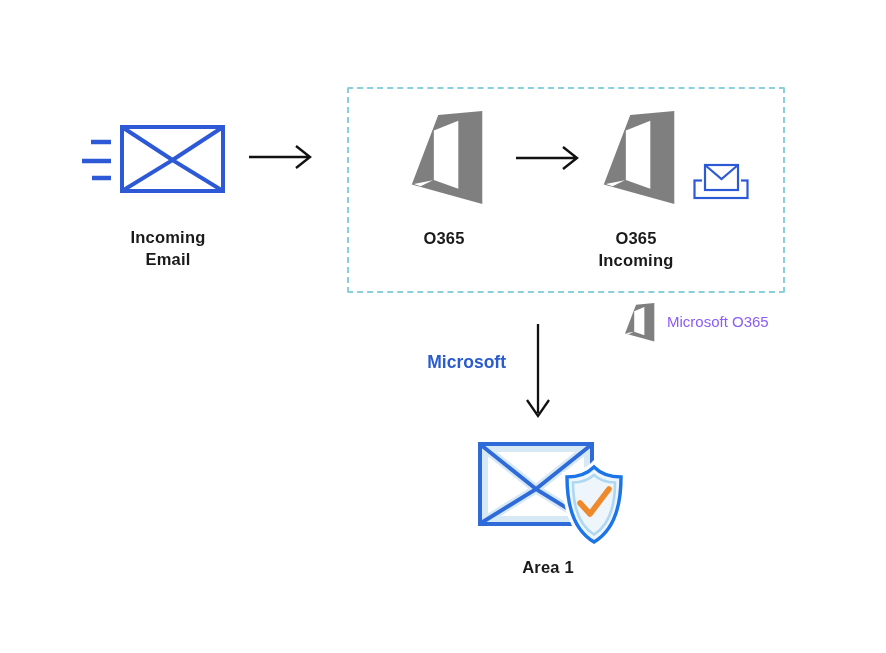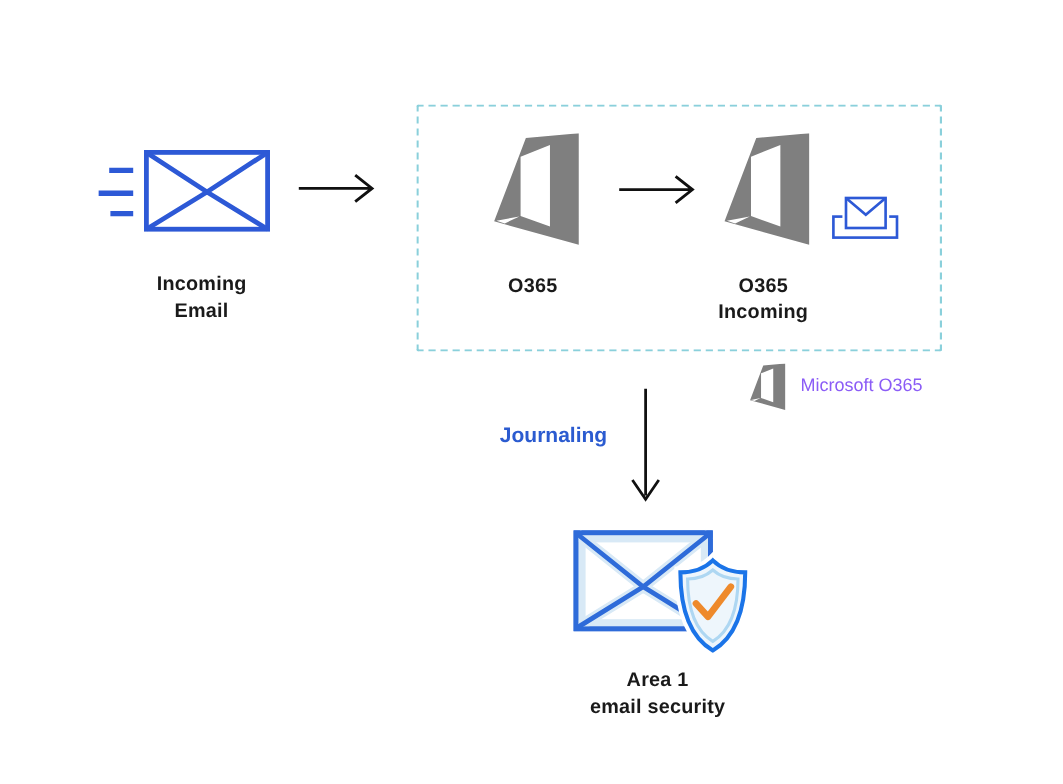--- a/index.html
+++ b/index.html
@@ -83,21 +83,21 @@
     <div>Email</div>
   </div>
 
   <svg class="abs" style="left:624px;top:303px;" width="33" height="39" viewBox="0 0 76 96">
     <path fill="#7f7f7f" fill-rule="evenodd" d="M27 4 L72 0 L72 95 L0 75 Z
          M22.5 20 L22.5 70.5 L47.5 79.5 L47.5 10 Z
          M21.5 70.8 L2 74.6 L9 76.8 Z"></path>
   </svg>
   <div class="abs legend-text" style="left:667px;top:302px;">Microsoft O365</div>
 
-  <div class="abs journaling" style="left:396px;top:352px;width:110px;">Journaling</div>
+  <div class="abs journaling" style="left:396px;top:352px;width:110px;">Microsoft</div>
 
   <svg class="abs" style="left:525px;top:323px;" width="26" height="97" viewBox="0 0 26 97">
     <path d="M13 1 V90 M2 77 L13 93 L24 77" fill="none" stroke="#111111" stroke-width="2.3"></path>
   </svg>
 
   <svg class="abs" style="left:477px;top:441px;" width="148" height="106" viewBox="0 0 148 106">
 
     <g>
       <rect x="3" y="3" width="112" height="80" fill="#ffffff" stroke="#2e6bd9" stroke-width="4"></rect>
       <rect x="8" y="8" width="102" height="70" fill="none" stroke="#d8e9f6" stroke-width="6"></rect>
@@ -109,16 +109,15 @@
     <g>
       <path d="M117 26 C 123 32, 133 36, 144 36 C 144 60, 139 88, 117 101 C 95 88, 90 60, 90 36 C 101 36, 111 32, 117 26 Z" fill="#ffffff" stroke="#ffffff" stroke-width="10"></path>
       <path d="M117 26 C 123 32, 133 36, 144 36 C 144 60, 139 88, 117 101 C 95 88, 90 60, 90 36 C 101 36, 111 32, 117 26 Z" fill="#eef6fc" stroke="#1b74e8" stroke-width="3.4"></path>
       <path d="M117 34 C 122 38.5, 130 41.5, 138 41.5 C 138 61, 134 83, 117 93.5 C 100 83, 96 61, 96 41.5 C 104 41.5, 112 38.5, 117 34 Z" fill="none" stroke="#aed7f2" stroke-width="2.6"></path>
       <path d="M103 62 L113 73 L132 48" fill="none" stroke="#ee8a2c" stroke-width="5.6" stroke-linecap="round" stroke-linejoin="round"></path>
     </g>
   </svg>
 
   <div class="abs node-label" style="left:467px;top:556px;width:162px;">
     <div>Area 1</div>
-    <div>email security</div>
   </div>
 
 </div>
 
 </body></html>

